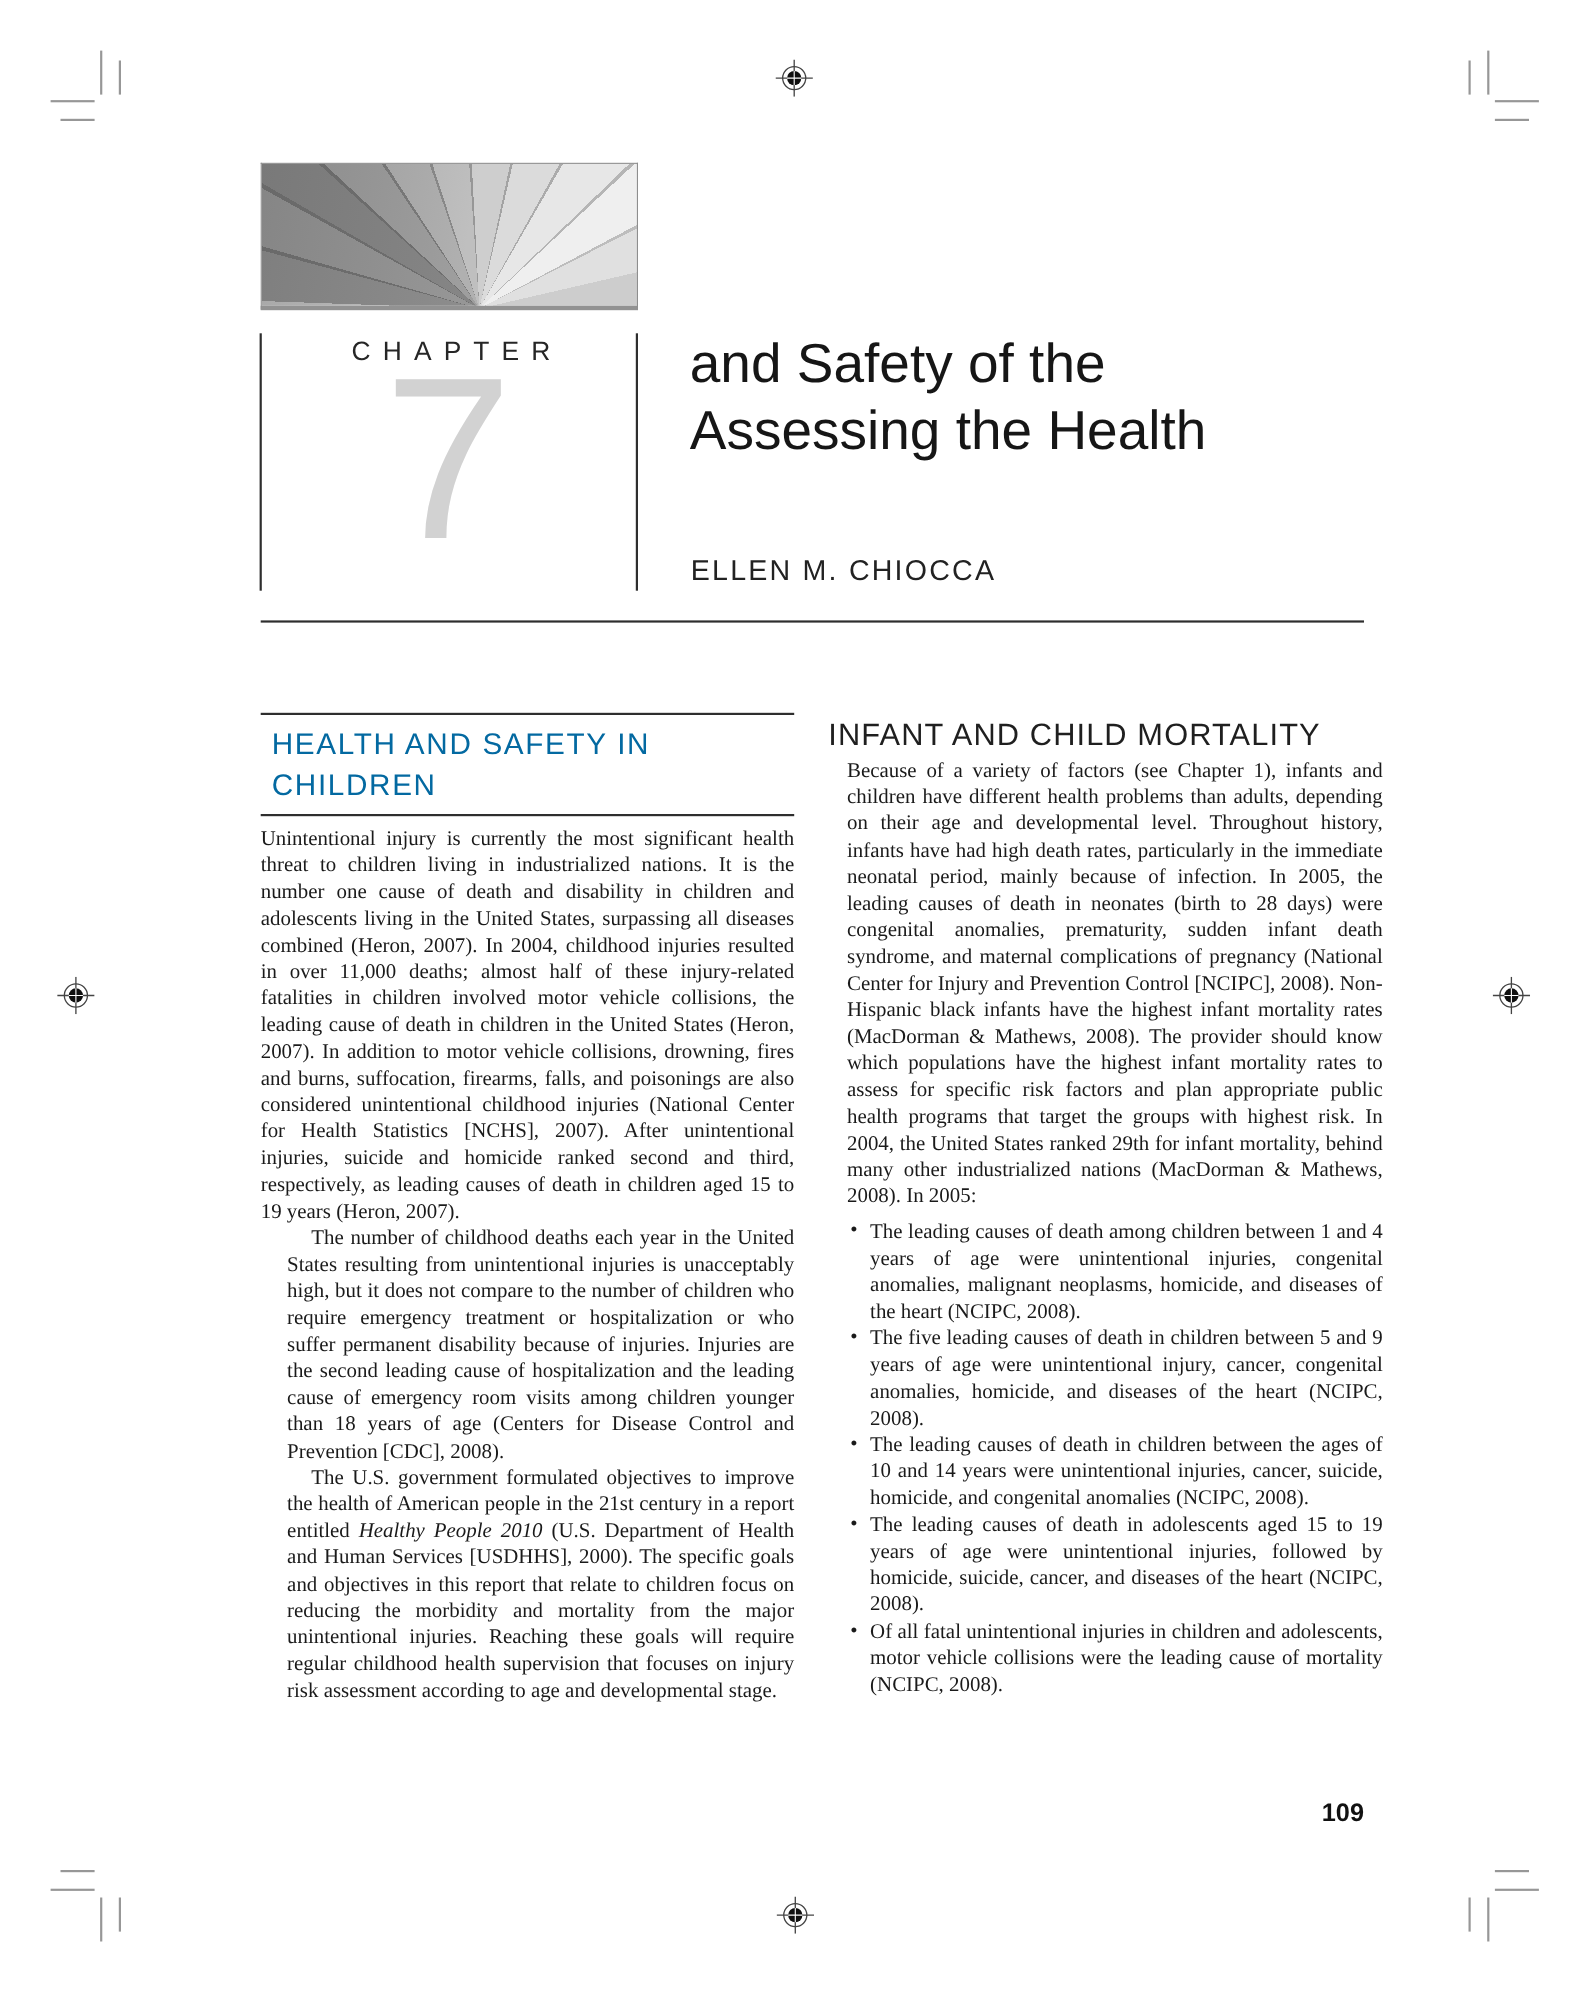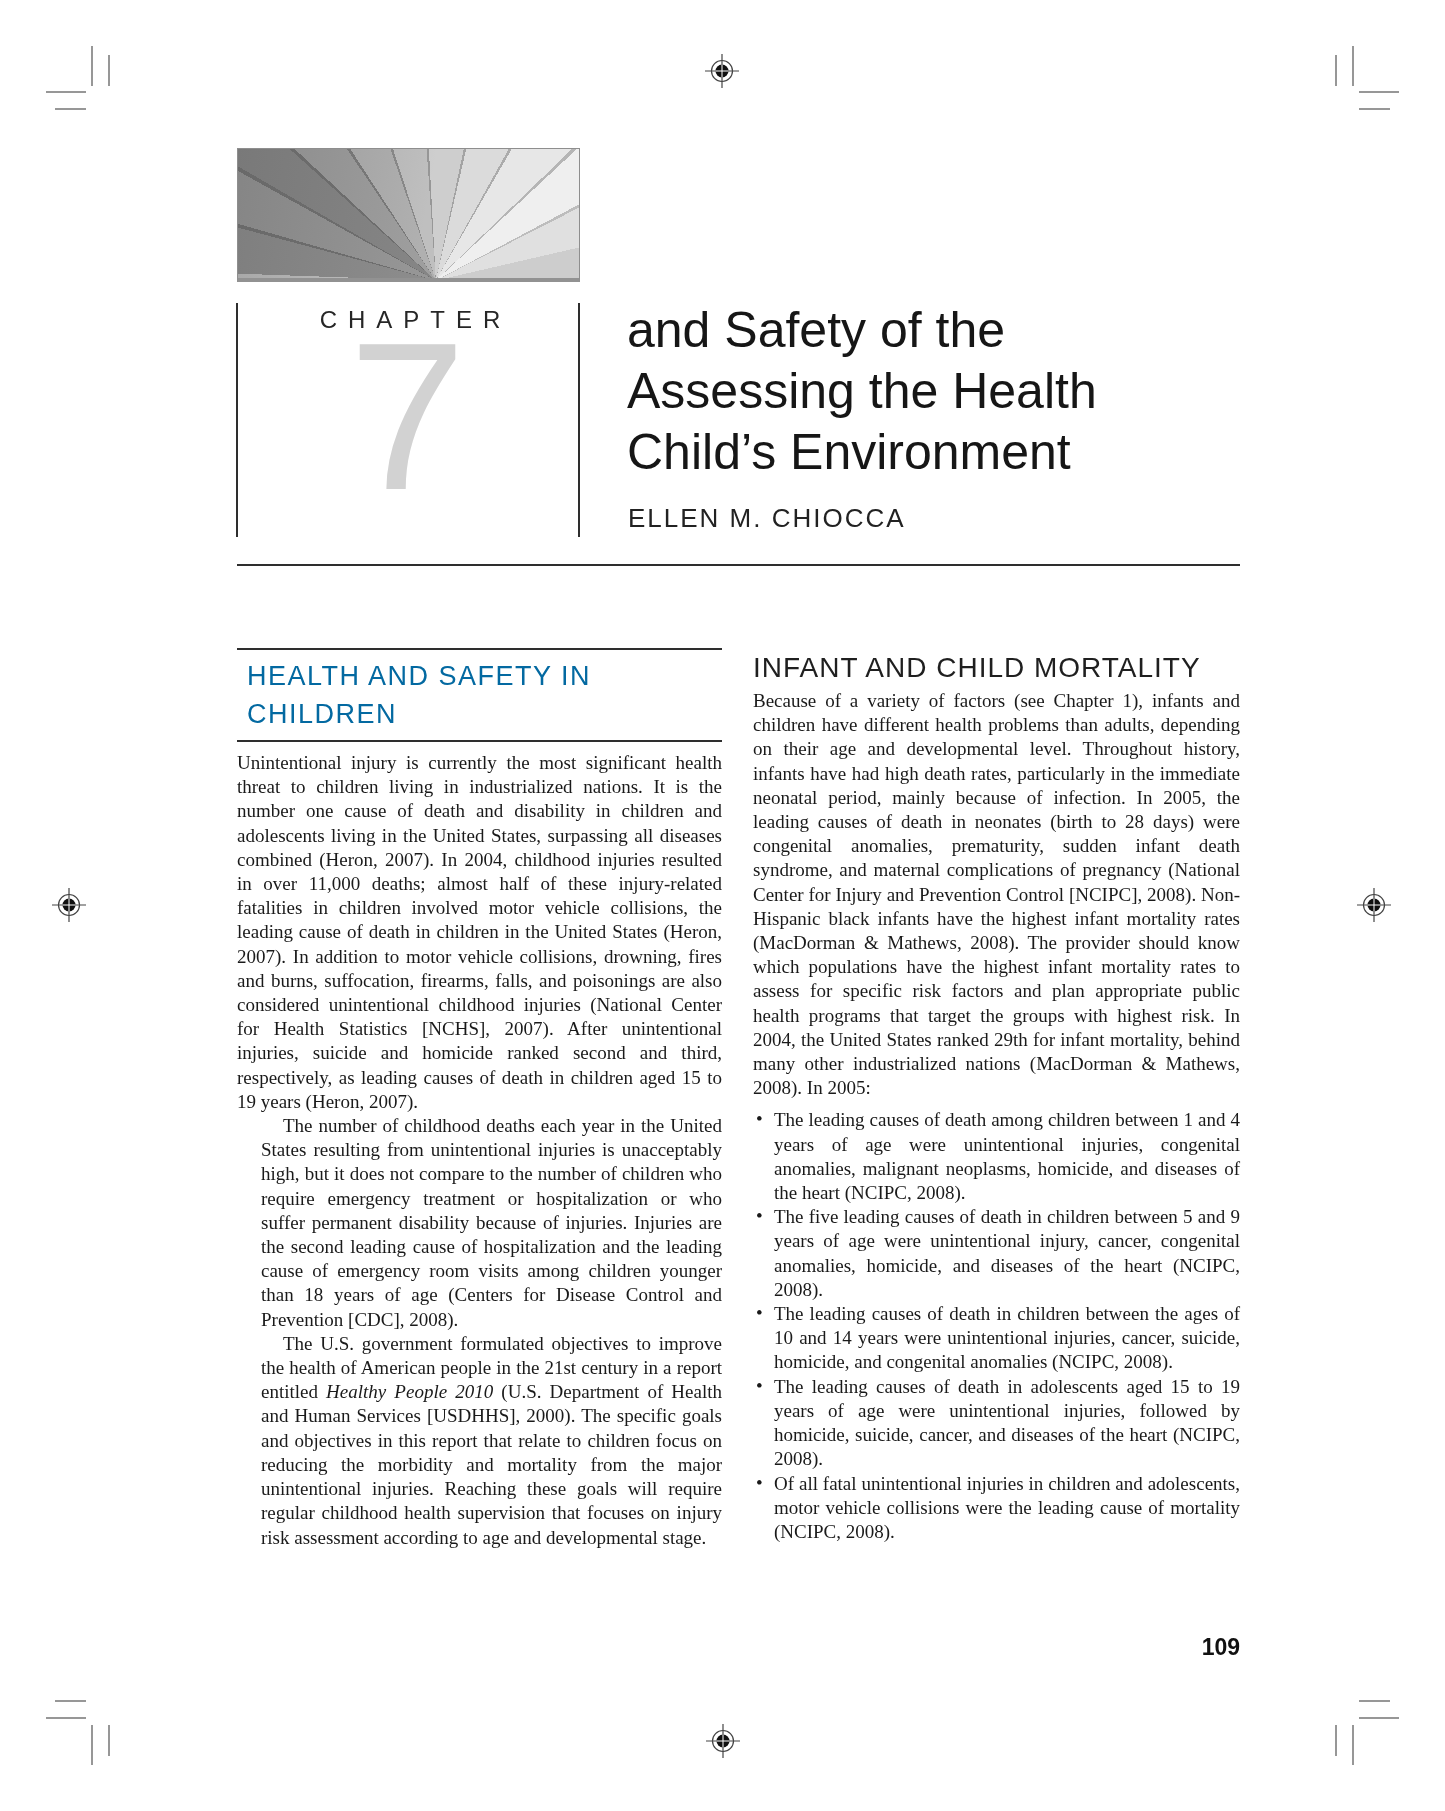--- a/index.html
+++ b/index.html
@@ -64,21 +64,21 @@
     position:absolute;left:753px;top:652px;
     font-size:28px;letter-spacing:1px;color:#1f1f1f;
   }
   
   .bodycol{
     position:absolute;
     font-family:"Liberation Serif","DejaVu Serif",serif;
     font-size:19px;line-height:24.2px;text-align:justify;color:#1a1a1a;
   }
   .col-left{left:237px;top:751px;width:485px;}
-  .col-right{left:753px;top:689px;width:487px;}
+  .col-right{left:770px;top:689px;width:487px;}
   .bodycol p{margin:0;}
   .bodycol p.indent{text-indent:22px;margin-left:24px;}
   .italic{font-style:italic;}
   ul.bullets{list-style:none;margin:8px 0 0 0;padding:0;}
   ul.bullets li{position:relative;padding-left:21px;margin:0;}
   .bullet-dot{position:absolute;left:3px;top:-1px;}
   
   .page-number{
     position:absolute;left:1140px;top:1634px;width:100px;text-align:right;
     font-size:23px;font-weight:700;color:#111111;
@@ -147,21 +147,20 @@
 
 <div class="vrule" style="left:236px;top:303px;height:234px;"></div>
 <div class="vrule" style="left:578px;top:303px;height:234px;"></div>
 
 <div class="chapter-label">CHAPTER</div>
 <div class="chapter-number">7</div>
 
 <div class="chapter-title">
   <div>and Safety of the</div>
   <div>Assessing the Health</div>
-  <div>Child’s Environment</div>
 </div>
 <div class="chapter-author">ELLEN M. CHIOCCA</div>
 
 <div class="hrule" style="left:237px;top:564px;width:1003px;"></div>
 
 <div class="hrule" style="left:237px;top:648px;width:485px;"></div>
 <div class="lc-heading">
   <div>HEALTH AND SAFETY IN</div>
   <div>CHILDREN</div>
 </div>

